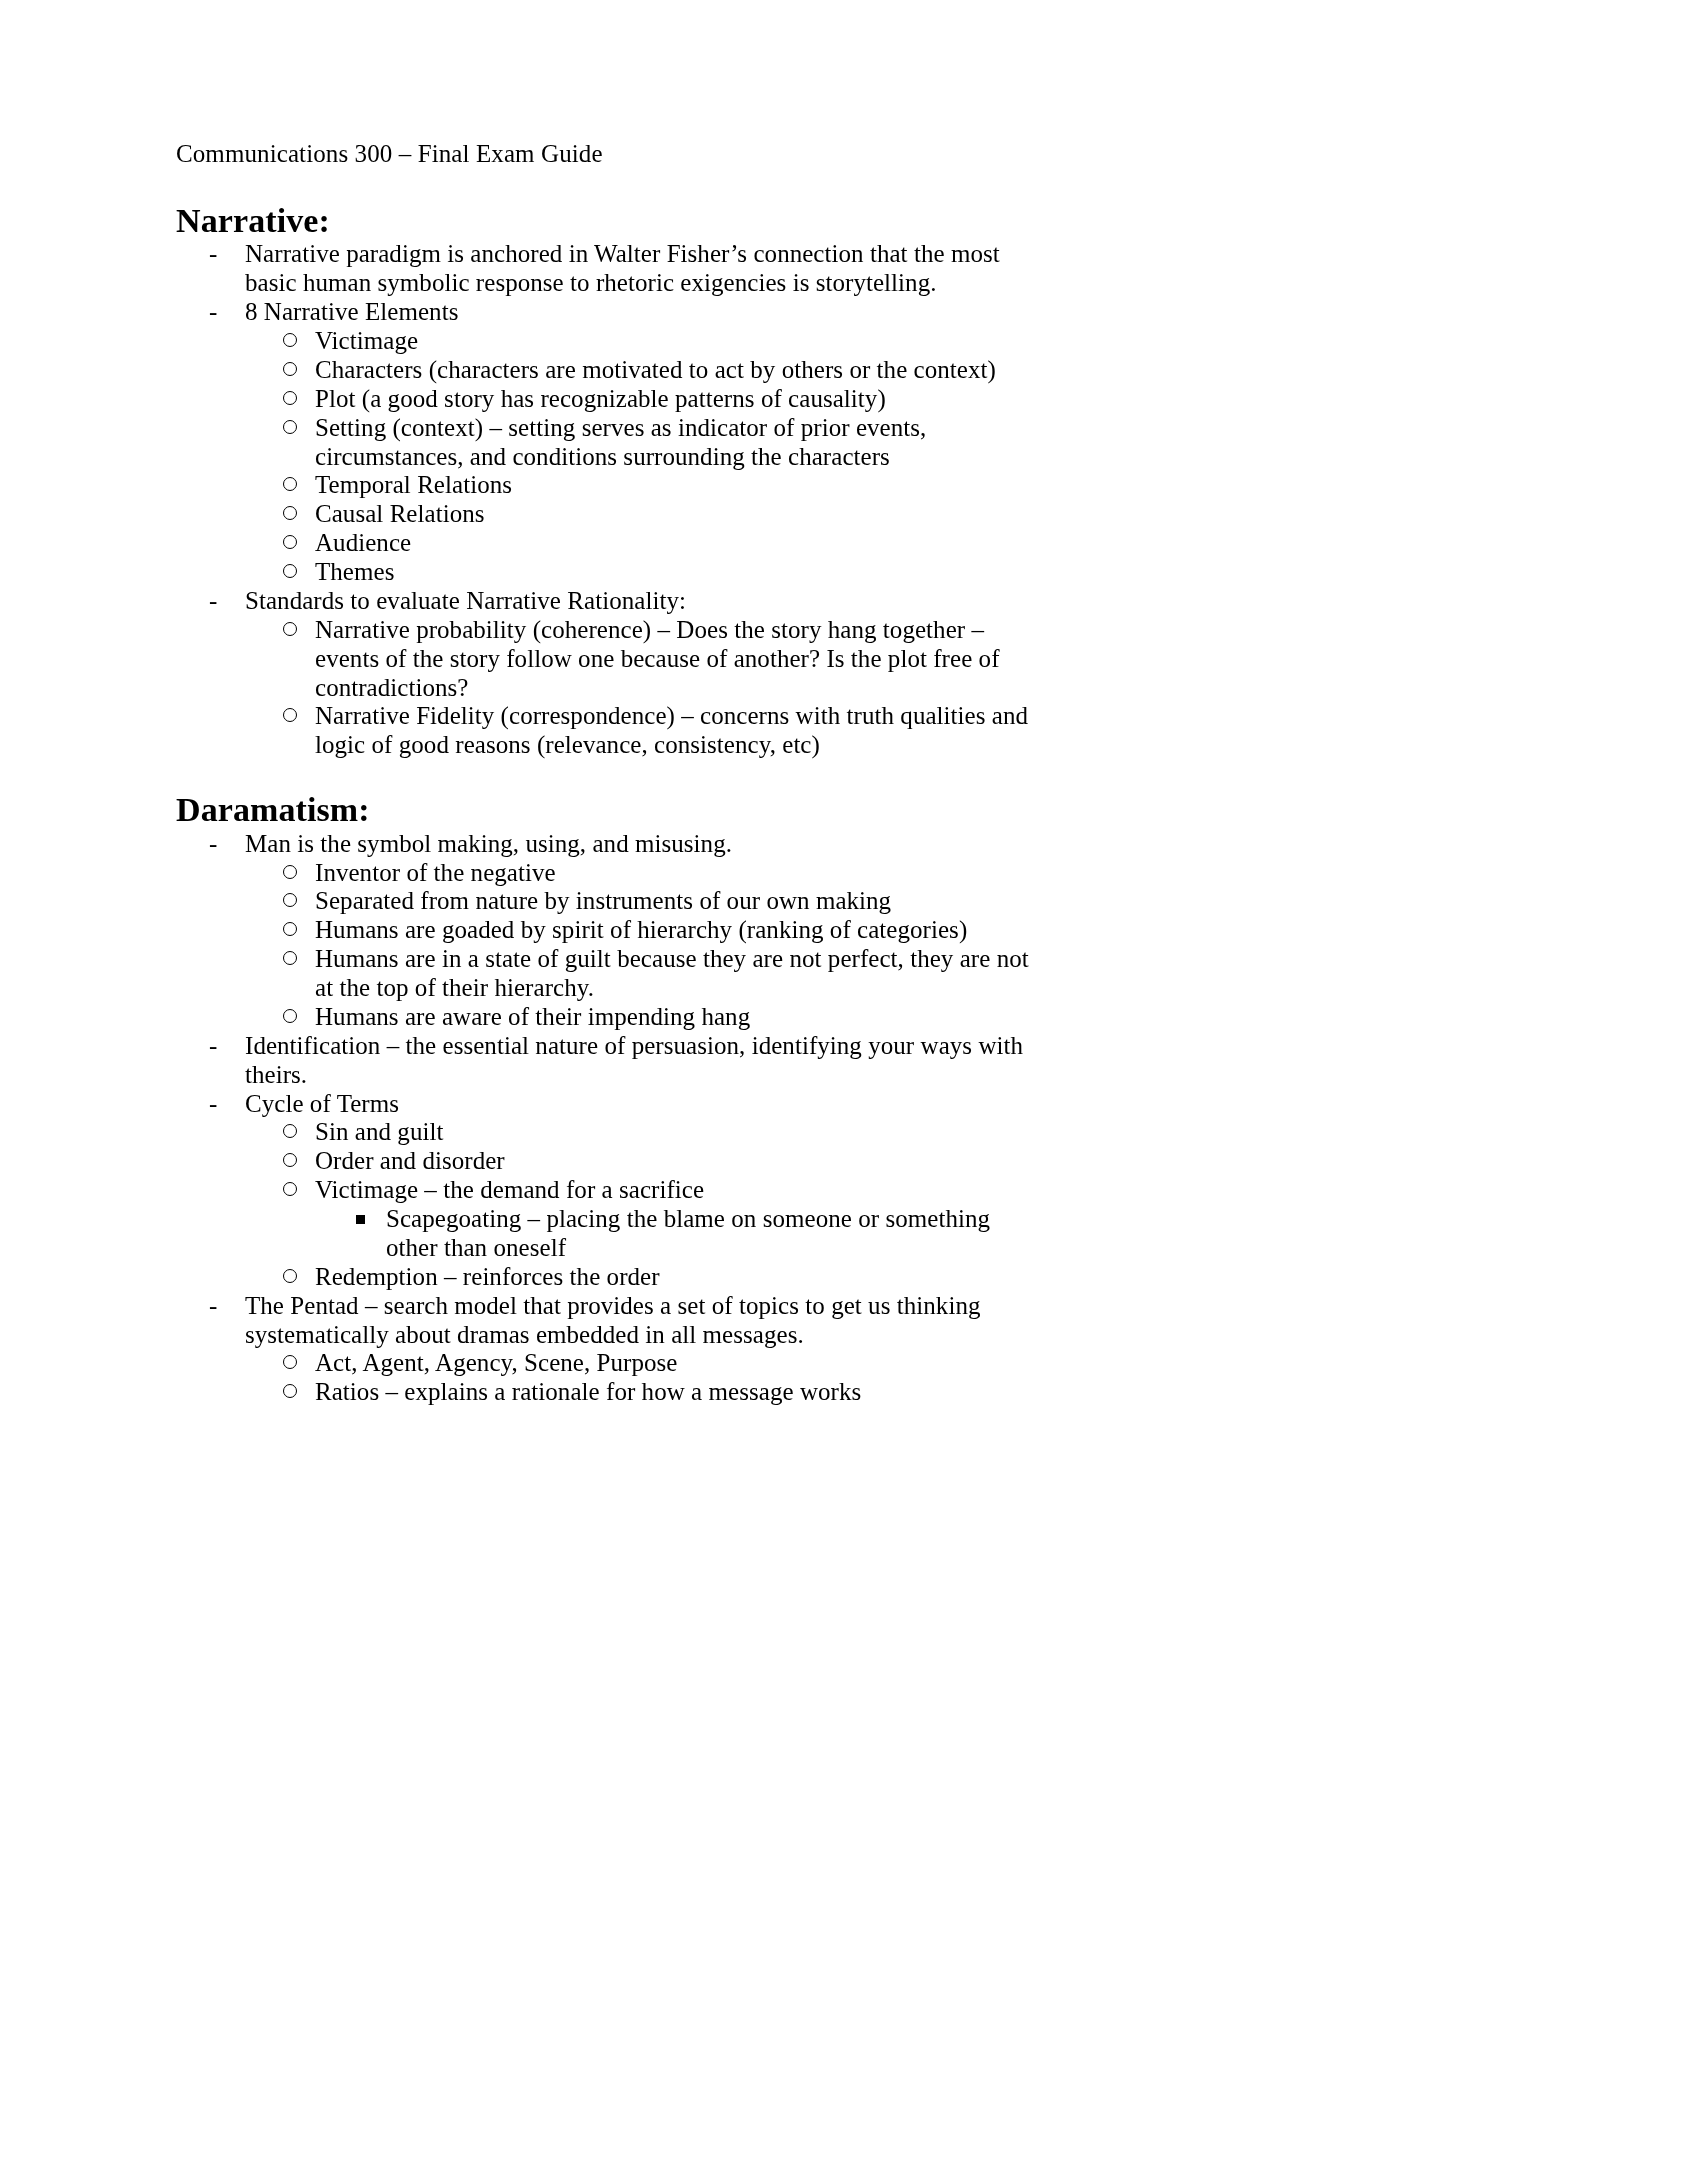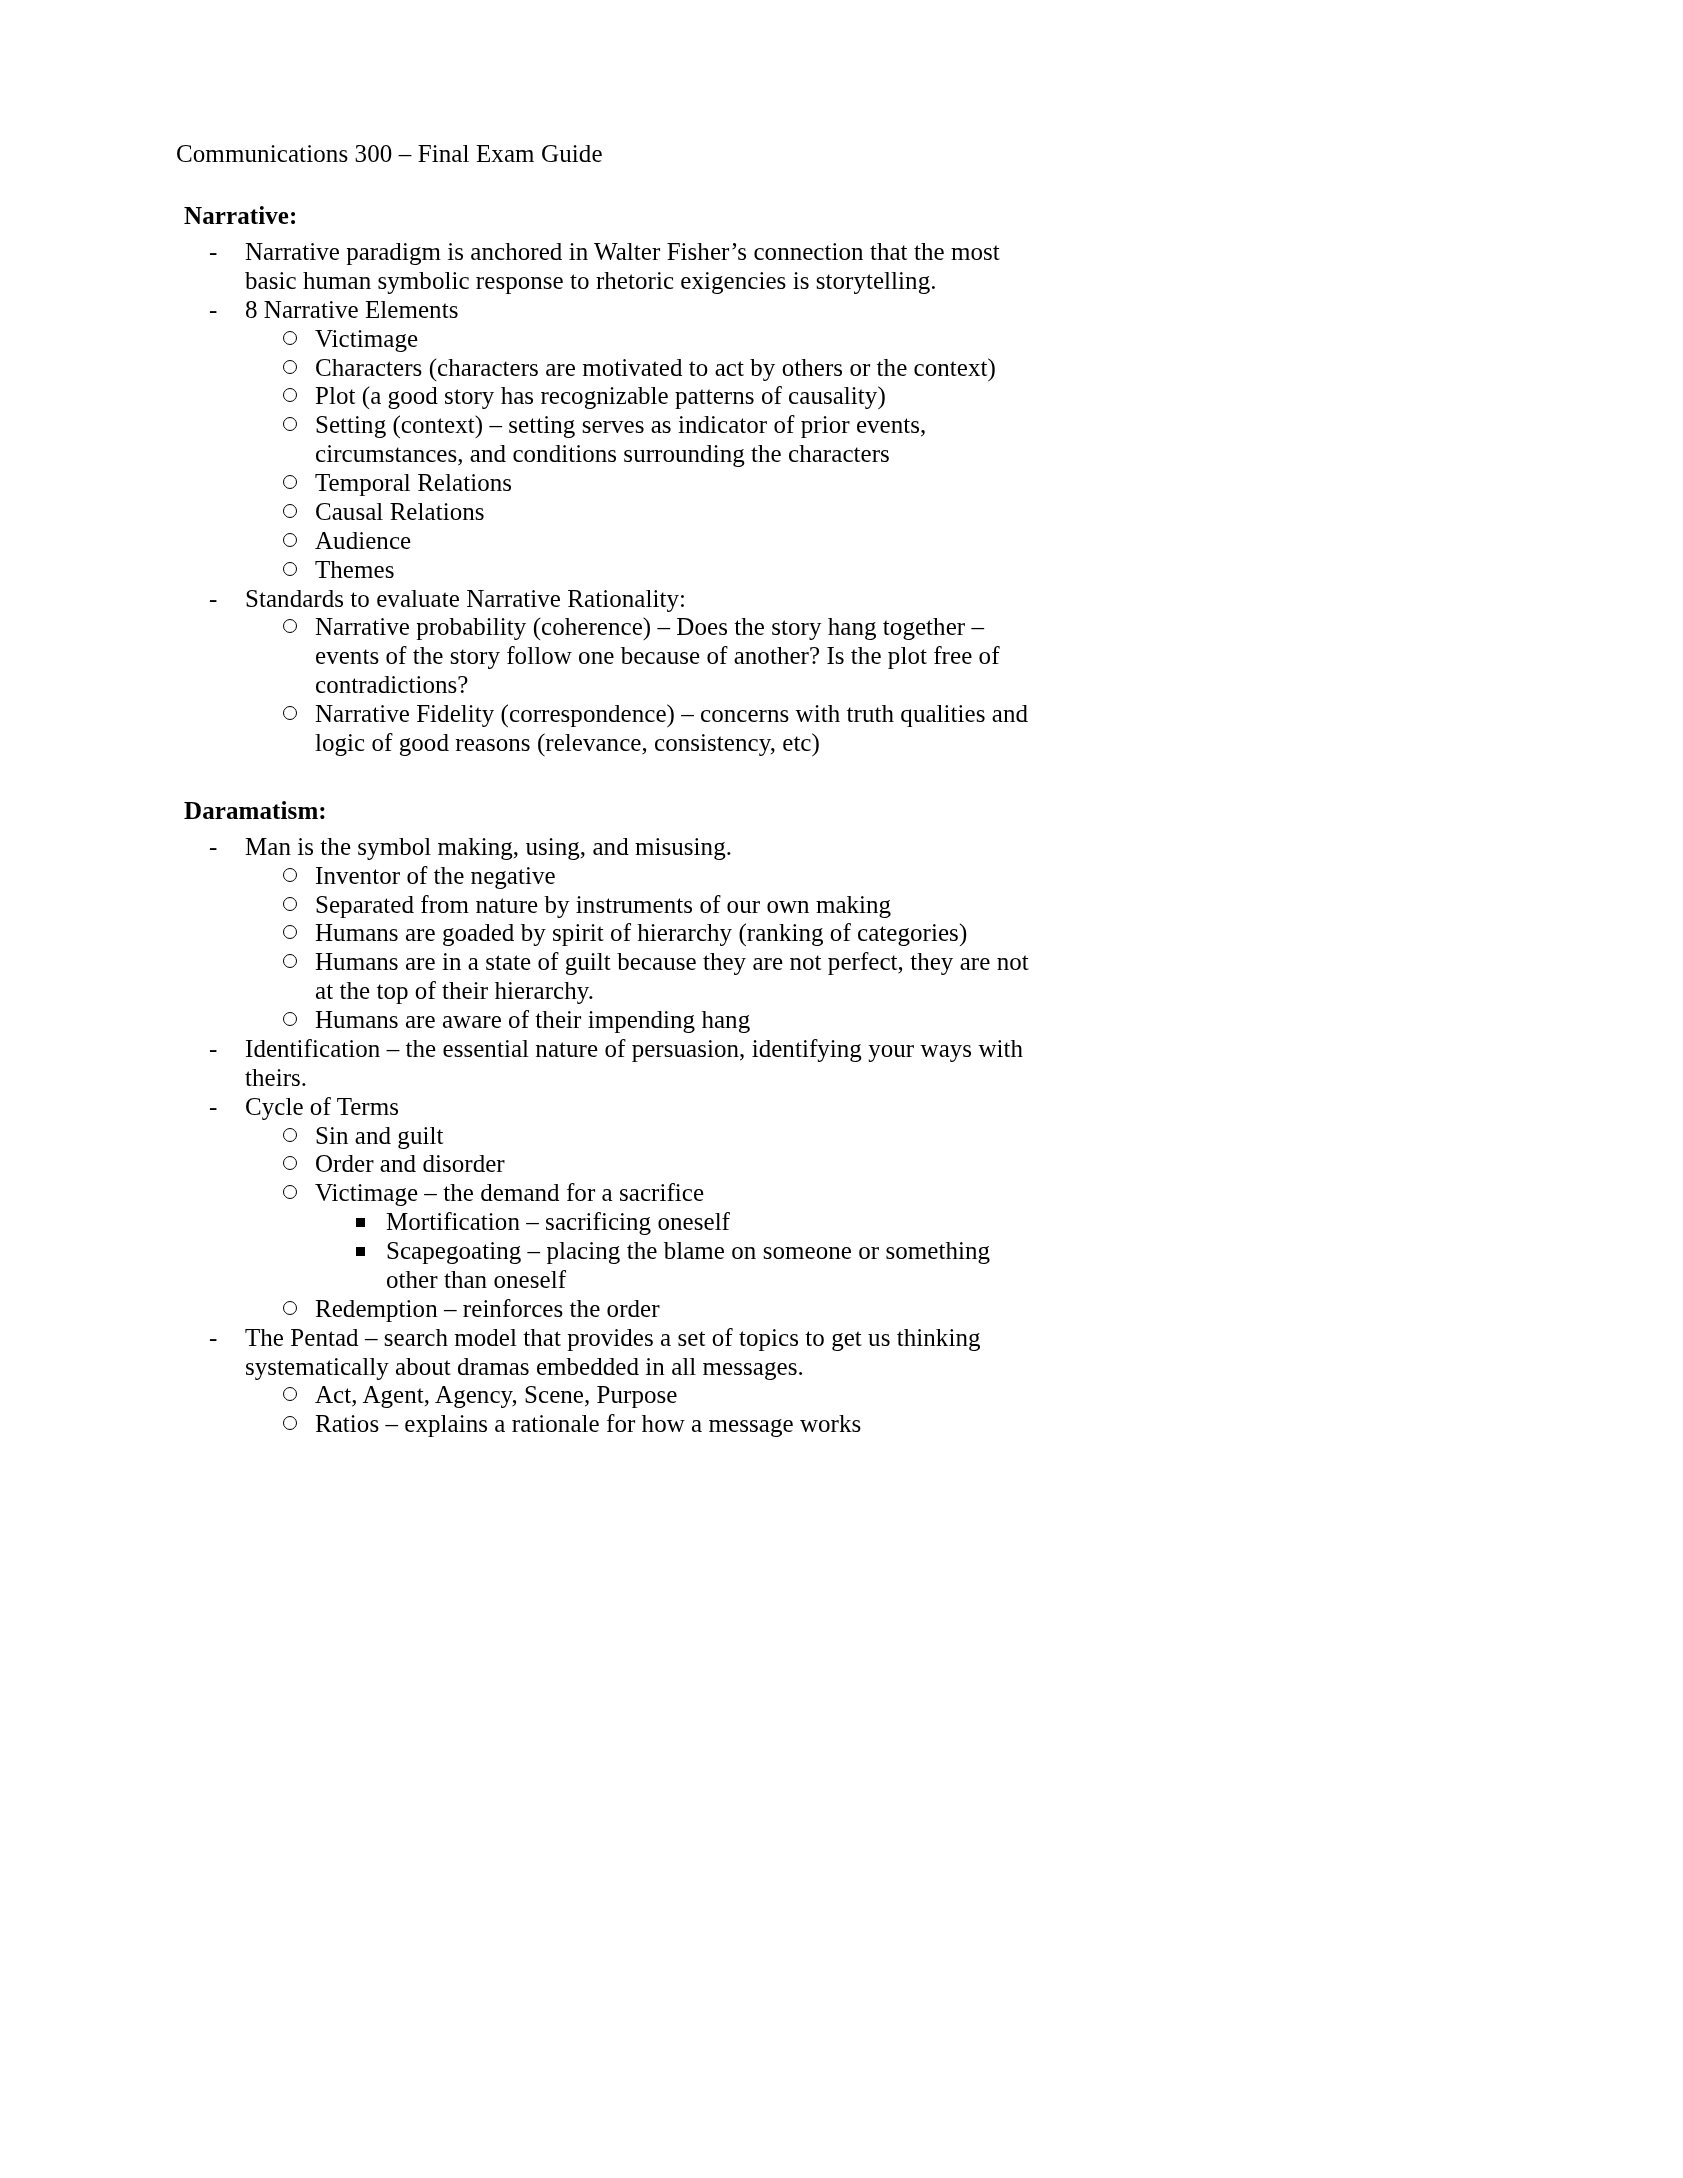--- a/index.html
+++ b/index.html
@@ -41,24 +41,24 @@
   }
 
   .doc-title {
     font-size: 25px;
     line-height: 1.16;
     margin: 0 0 33px 0;
     letter-spacing: 0.1px;
   }
 
   .section-heading {
-    font-size: 25px;
+    font-size: 34px;
     font-weight: bold;
     line-height: 1.16;
-    margin: 8px;
+    margin: 0;
     letter-spacing: 0.1px;
   }
 
   .spacer-block {
     height: 30px;
   }
 
   ul.lvl1, ul.lvl2, ul.lvl3 {
     list-style: none;
     margin: 0;
@@ -253,21 +253,20 @@
                   <span class="bullet"><span><span class="circ"></span></span></span>
                   <span class="txt">Order and disorder</span>
                 </li>
                 <li class="item">
                   <span class="bullet"><span><span class="circ"></span></span></span>
                   <span class="txt">Victimage – the demand for a sacrifice</span>
                 </li>
                 <ul class="lvl3">
                   <li class="item">
                     <span class="bullet"><span><span class="sq"></span></span></span>
-                    <span class="txt">Mortification – sacrificing oneself</span>
                   </li>
                   <li class="item">
                     <span class="bullet"><span><span class="sq"></span></span></span>
                     <span class="txt">Scapegoating – placing the blame on someone or something other than oneself</span>
                   </li>
                 </ul>
                 <li class="item">
                   <span class="bullet"><span><span class="circ"></span></span></span>
                   <span class="txt">Redemption – reinforces the order</span>
                 </li>

